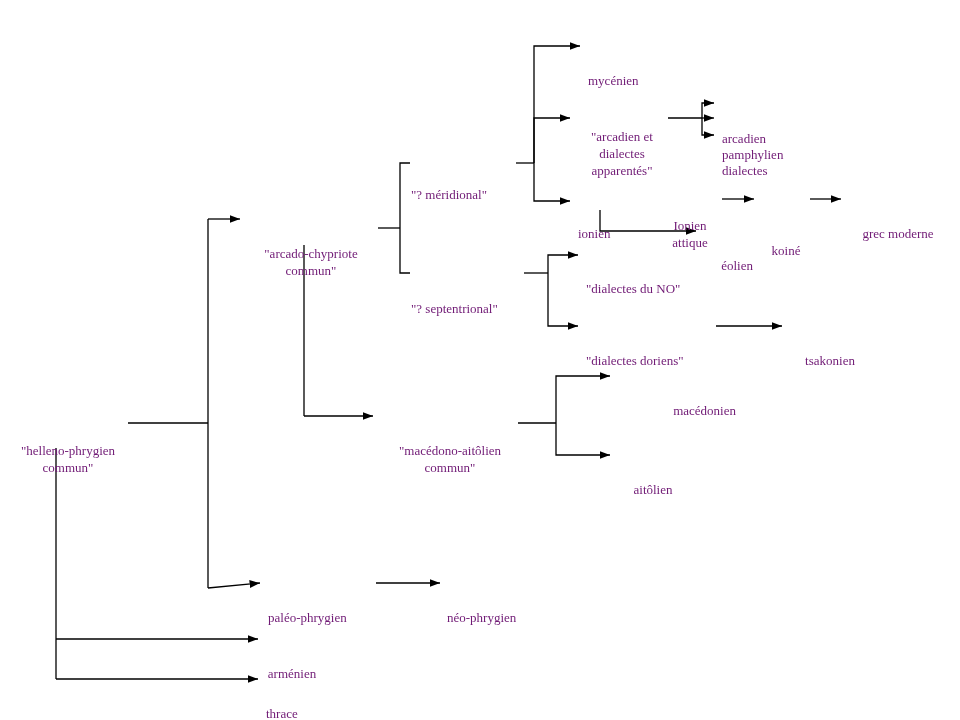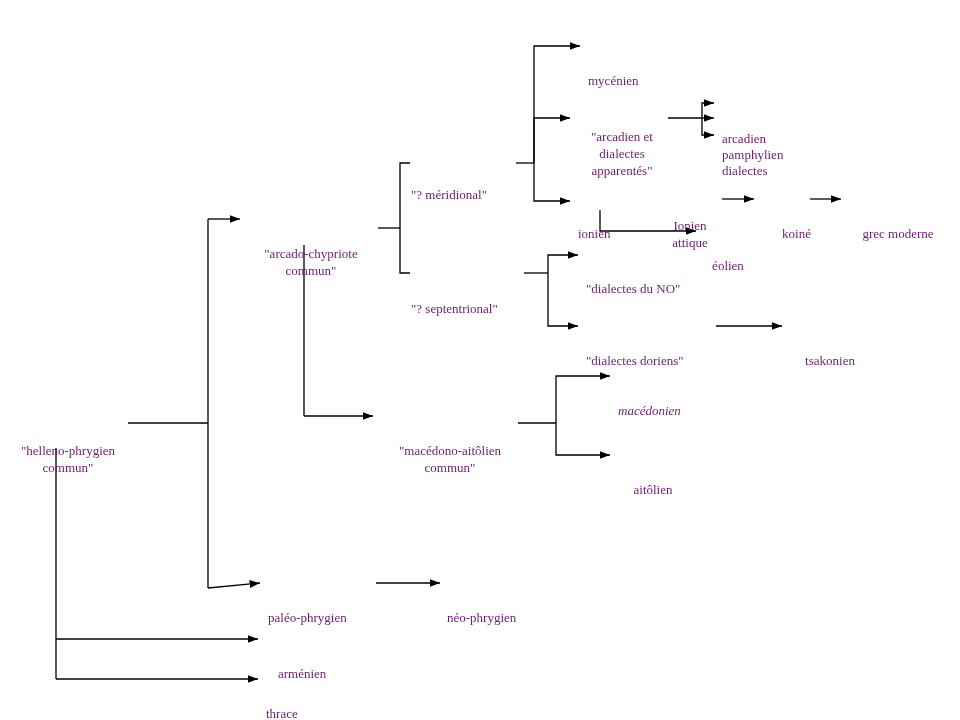--- a/index.html
+++ b/index.html
@@ -136,66 +136,66 @@
 
   <div class="node" style="left:578px; top:191px; width:50px; text-align:left;">
     <span class="line">ionien</span>
   </div>
 
   <div class="node" style="left:661px; top:183px; width:58px; text-align:center;">
     <span class="line">Ionien
 attique</span>
   </div>
 
-  <div class="node" style="left:761px; top:191px; width:50px; text-align:right;">
+  <div class="node" style="left:761px; top:208px; width:50px; text-align:center;">
     <span class="line">koiné</span>
   </div>
 
   <div class="node" style="left:848px; top:191px; width:100px; text-align:center;">
     <span class="line">grec moderne</span>
   </div>
 
-  <div class="node" style="left:703px; top:223px; width:50px; text-align:center;">
+  <div class="node" style="left:703px; top:223px; width:50px; text-align:right;">
     <span class="line">éolien</span>
   </div>
 
   <div class="node" style="left:586px; top:246px; width:130px; text-align:left;">
     <span class="line">"dialectes du NO"</span>
   </div>
 
   <div class="node" style="left:586px; top:318px; width:136px; text-align:left;">
     <span class="line">"dialectes doriens"</span>
   </div>
 
   <div class="node" style="left:790px; top:318px; width:80px; text-align:center;">
     <span class="line">tsakonien</span>
   </div>
 
   <div class="node" style="left:381px; top:408px; width:138px; text-align:center;">
     <span class="line">"macédono-aitôlien
 commun"</span>
   </div>
 
-  <div class="node" style="left:618px; top:368px; width:90px; text-align:left;font-style:italic;">
+  <div class="node" style="left:646px; top:368px; width:90px; text-align:right;">
     <span class="line">macédonien</span>
   </div>
 
   <div class="node" style="left:618px; top:447px; width:70px; text-align:center;">
     <span class="line">aitôlien</span>
   </div>
 
   <div class="node" style="left:447px; top:575px; width:100px; text-align:left;">
     <span class="line">néo-phrygien</span>
   </div>
 
   <div class="node" style="left:268px; top:575px; width:110px; text-align:left;">
     <span class="line">paléo-phrygien</span>
   </div>
 
-  <div class="node" style="left:278px; top:631px; width:80px; text-align:left;">
+  <div class="node" style="left:252px; top:631px; width:80px; text-align:center;">
     <span class="line">arménien</span>
   </div>
 
   <div class="node" style="left:266px; top:671px; width:60px; text-align:left;">
     <span class="line">thrace</span>
   </div>
 
 </div>
 
 </body></html>

